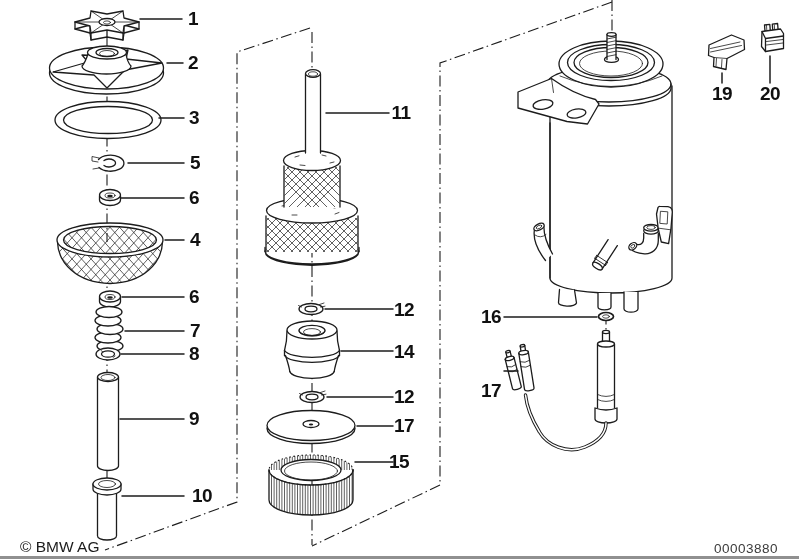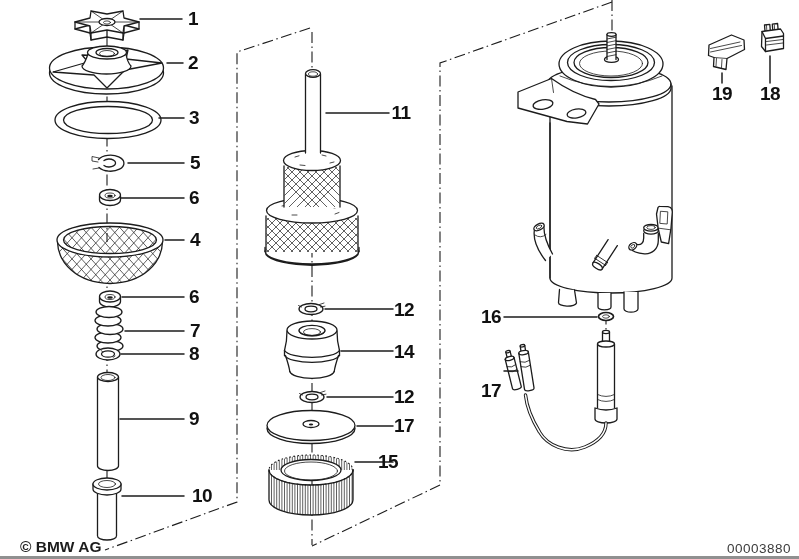--- a/index.html
+++ b/index.html
@@ -11,22 +11,22 @@
   .wf{fill:#ffffff;stroke:#1c1c1c;stroke-width:1.3;stroke-linejoin:round}
   .wf16{fill:#ffffff;stroke:#1c1c1c;stroke-width:1.7;stroke-linejoin:round}
   .wfill{fill:#ffffff;stroke:none}
   .thin{stroke:#1c1c1c;fill:none;stroke-width:0.8;stroke-linecap:round}
   .hatch{stroke:#1c1c1c;fill:none;stroke-width:0.7}
   .dd{stroke:#1c1c1c;fill:none;stroke-width:1.1;stroke-dasharray:11 3.5 1.5 3.5}
   .dot{stroke:#1c1c1c;fill:none;stroke-width:1.1;stroke-dasharray:1.6 2.4}
   .dk{fill:#1c1c1c;stroke:none}
   .co{position:absolute;transform:translate(-50%,-50%);font-weight:bold;font-size:19px;
       color:#111;letter-spacing:-0.5px;white-space:nowrap;}
-  .copyright{position:absolute;left:20px;top:538px;font-weight:bold;font-size:15.5px;color:#1c1c1c;}
-  .imgnum{position:absolute;left:701px;top:541px;width:90px;text-align:right;
+  .copyright{position:absolute;left:20px;top:538px;font-weight:normal;font-size:15.5px;color:#1c1c1c;}
+  .imgnum{position:absolute;left:701px;top:541px;width:90px;text-align:center;
           font-size:13.5px;color:#3c3c3c;letter-spacing:0.5px;}
   .bottom-rule{position:absolute;left:0;top:556px;width:799px;height:3px;background:#909090;}
 </style>
 </head>
 <body>
 
 <div id="stage">
 
 <svg id="art" width="799" height="559" viewBox="0 0 799 559">
 
@@ -514,23 +514,23 @@
 <div class="co" style="left:194px;top:297px">6</div>
 <div class="co" style="left:195px;top:331px">7</div>
 <div class="co" style="left:194px;top:354px">8</div>
 <div class="co" style="left:194px;top:419px">9</div>
 <div class="co" style="left:202px;top:496px">10</div>
 <div class="co" style="left:401px;top:113px">11</div>
 <div class="co" style="left:404px;top:310px">12</div>
 <div class="co" style="left:404px;top:352px">14</div>
 <div class="co" style="left:404px;top:397px">12</div>
 <div class="co" style="left:404px;top:426px">17</div>
-<div class="co" style="left:388px;top:462px">15</div>
+<div class="co" style="left:399px;top:462px">15</div>
 <div class="co" style="left:491px;top:317px">16</div>
 <div class="co" style="left:491px;top:391px">17</div>
 <div class="co" style="left:722px;top:94px">19</div>
-<div class="co" style="left:770px;top:94px">18</div>
+<div class="co" style="left:770px;top:94px">20</div>
 
 <div class="copyright">© BMW AG</div>
 <div class="imgnum">00003880</div>
 <div class="bottom-rule"></div>
 
 </div>
 
 </body></html>

